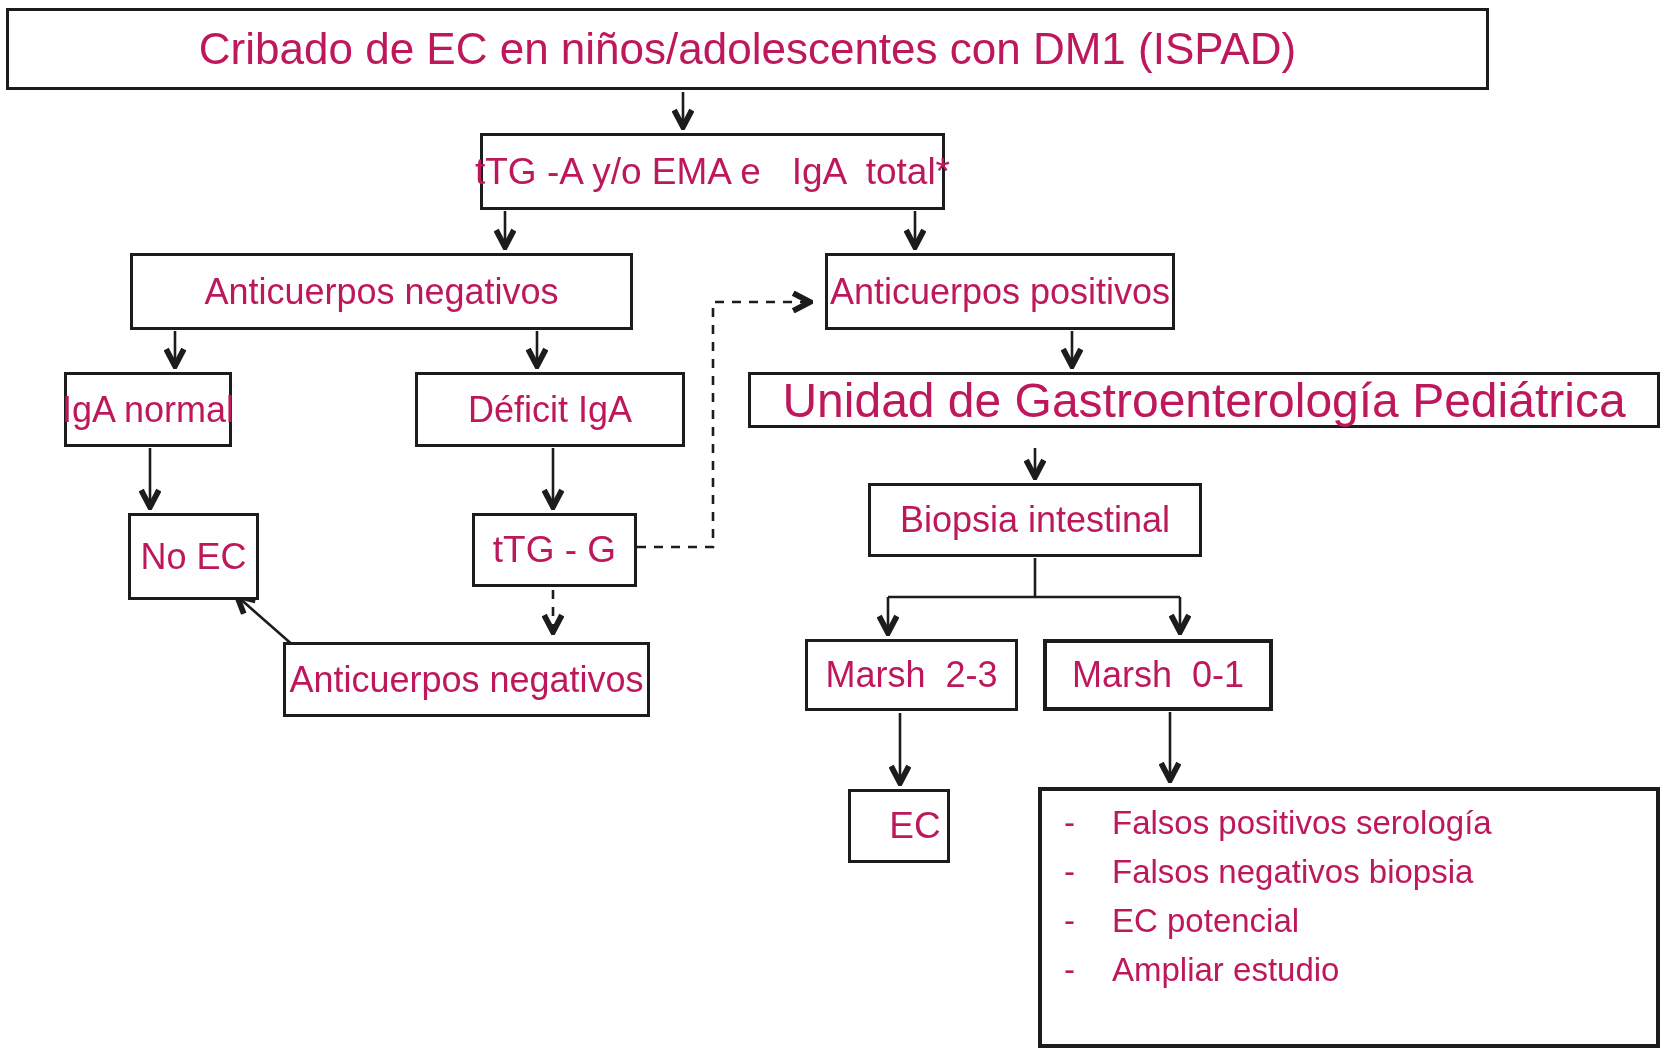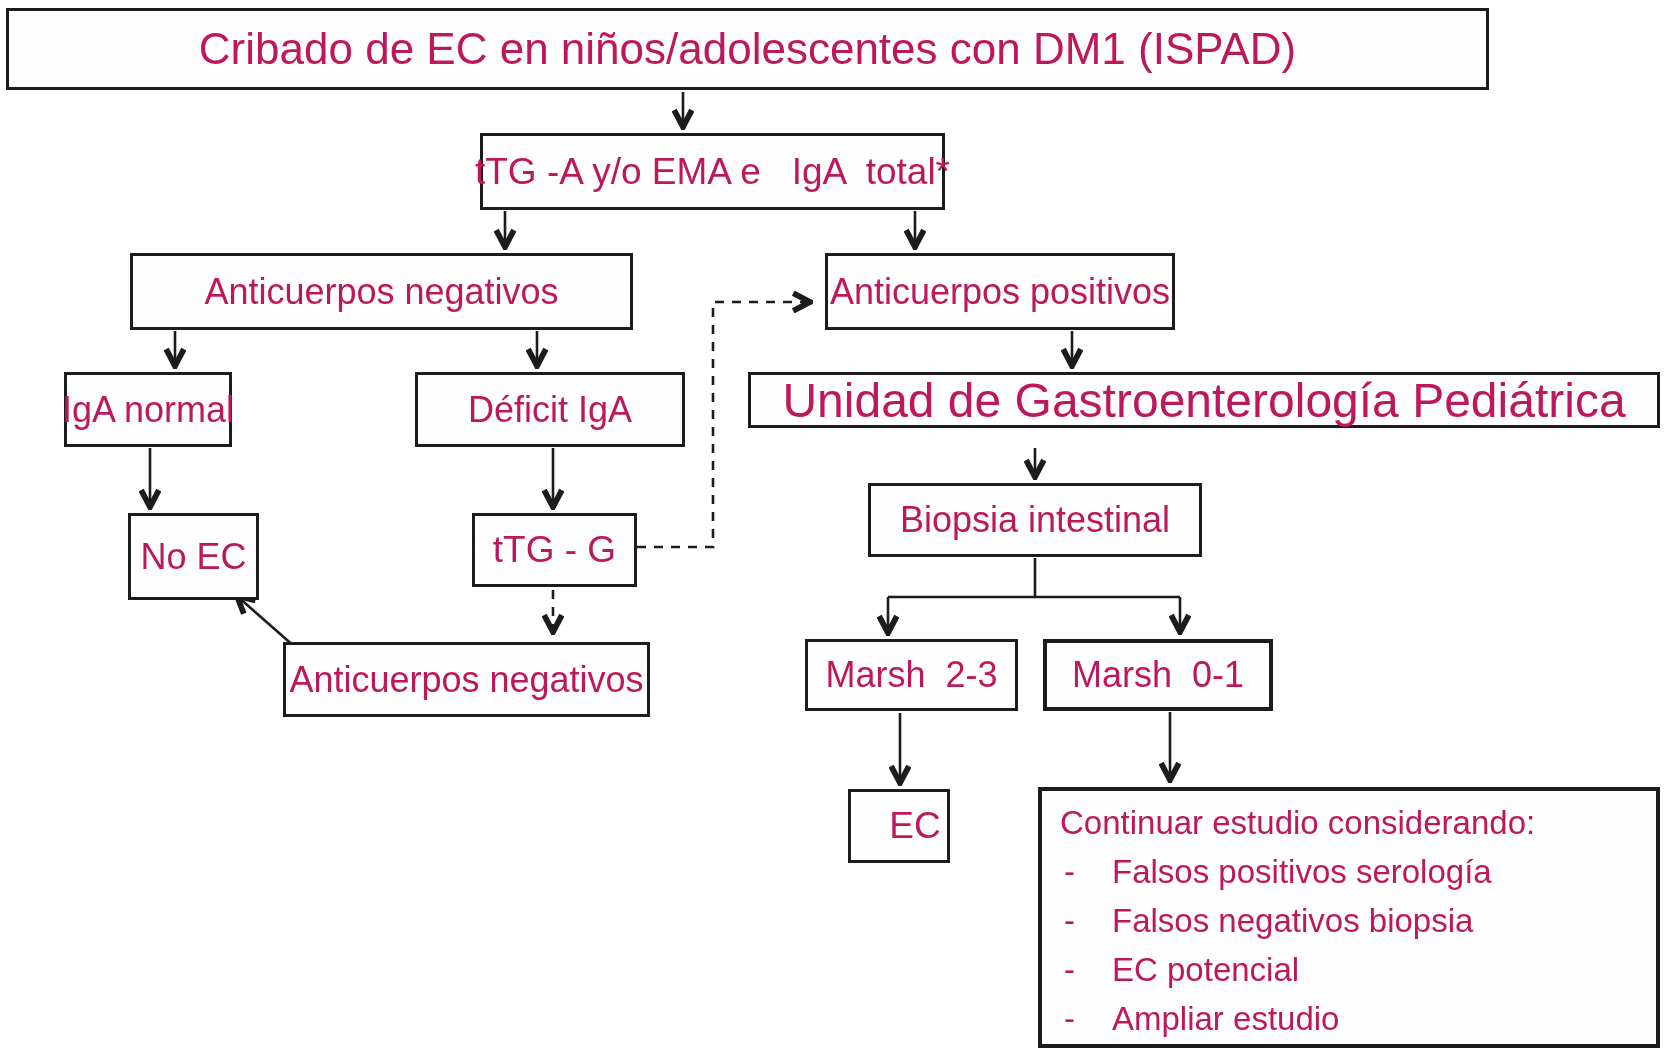--- a/index.html
+++ b/index.html
@@ -140,21 +140,20 @@
 
   <div class="node" id="marsh01-box">
     <span class="box-label">Marsh  0-1</span>
   </div>
 
   <div class="node" id="ec-box">
     <span class="box-label">EC</span>
   </div>
 
   <div class="node" id="continue-box">
-    <div class="heading">Continuar estudio considerando:</div>
     <div class="item">
       <span class="dash">-</span>
       <span>Falsos positivos serología</span>
     </div>
     <div class="item">
       <span class="dash">-</span>
       <span>Falsos negativos biopsia</span>
     </div>
     <div class="item">
       <span class="dash">-</span>

